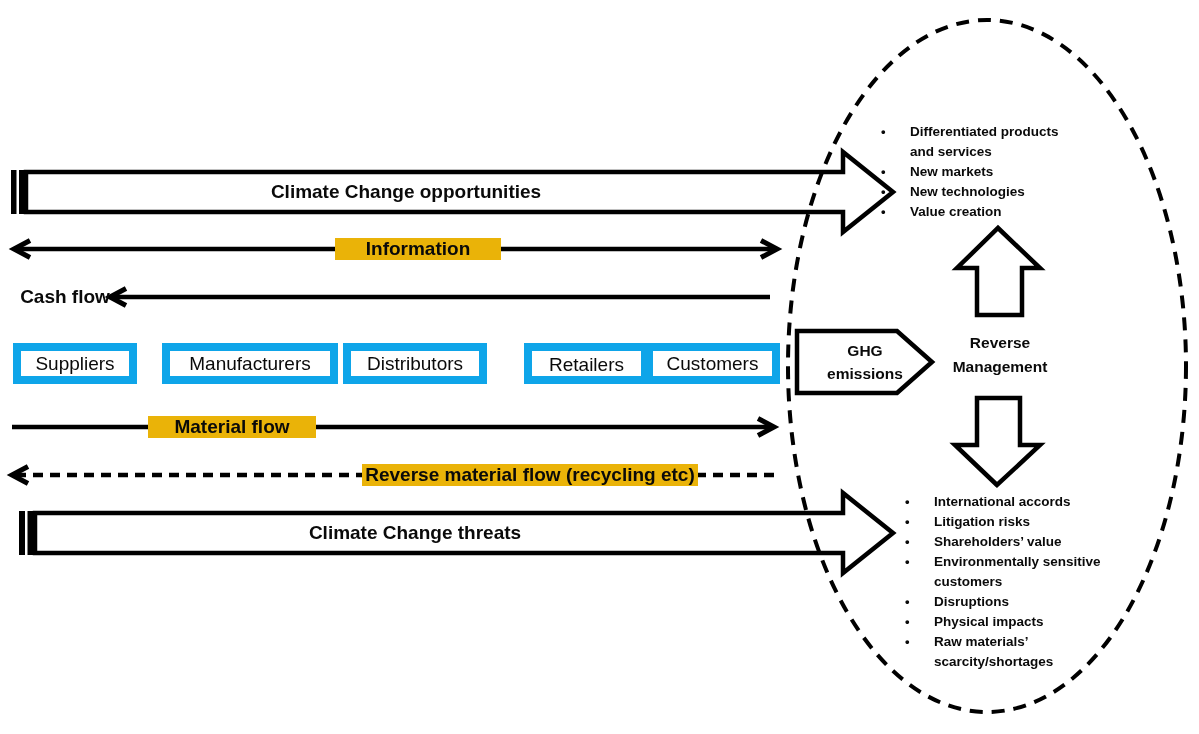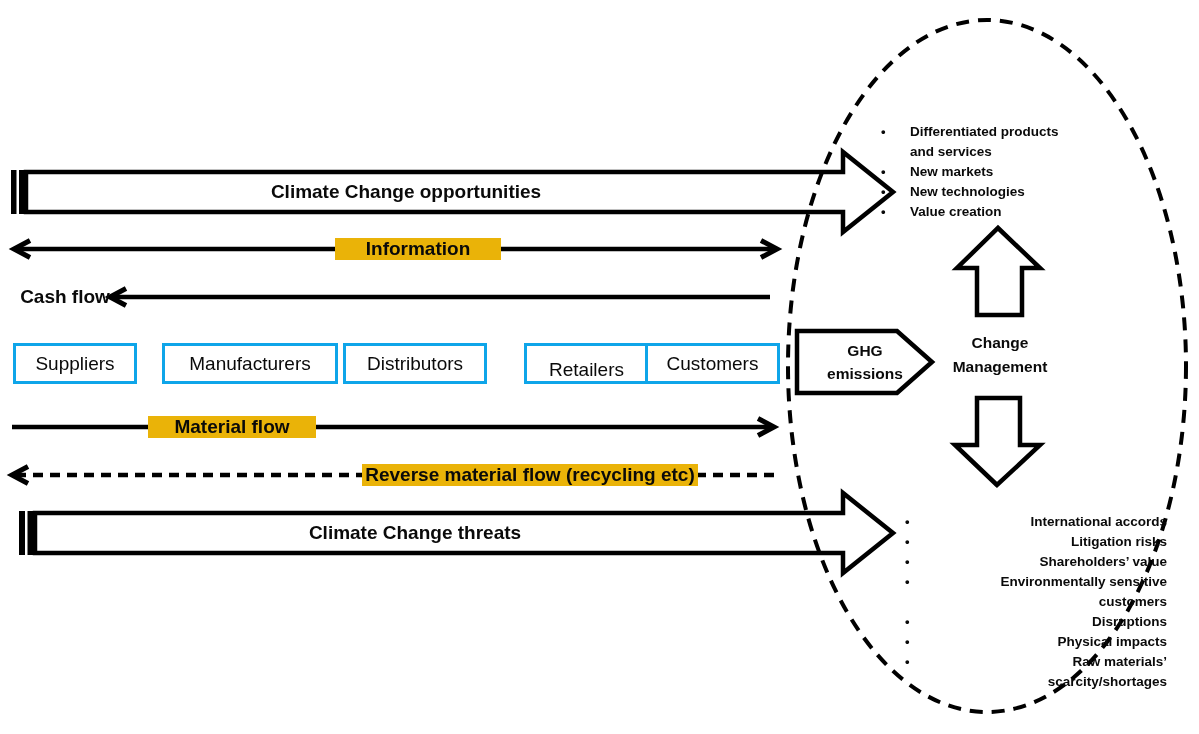--- a/index.html
+++ b/index.html
@@ -2,21 +2,21 @@
 <html><head>
 <meta charset="utf-8">
 <style>
   html,body{margin:0;padding:0;background:#ffffff;}
   .canvas{position:relative;width:1199px;height:734px;background:#ffffff;overflow:hidden;
           font-family:"Liberation Sans",sans-serif;color:#0a0a0a;}
   .layer{position:absolute;left:0;top:0;}
   .abs{position:absolute;}
   .lbl{font-weight:bold;font-size:19px;white-space:nowrap;display:flex;align-items:center;justify-content:center;}
   .onwhite{background:#eab308;padding:0 8px;}
-  .chain-box{position:absolute;top:343px;height:41px;border:3px solid #0ea5e9;box-sizing:border-box;
+  .chain-box{position:absolute;top:343px;height:41px;border:8px solid #0ea5e9;box-sizing:border-box;
              background:#fff;display:flex;align-items:center;justify-content:center;
              font-size:19px;font-weight:400;white-space:nowrap;}
   .blist{list-style:none;margin:0;padding:0;position:absolute;font-weight:bold;font-size:13.5px;line-height:20px;}
   .blist li{position:relative;padding-left:37px;white-space:nowrap;}
   .blist li:not(.cont)::before{content:"\2022";position:absolute;left:8px;top:0;font-size:13px;}
   .two-line{font-weight:bold;font-size:15.5px;text-align:center;position:absolute;}
 </style>
 </head>
 <body>
 
@@ -81,33 +81,33 @@
   <div class="chain-box" style="left:645px;width:135px;">
     <span>Customers</span>
   </div>
 
   <div class="two-line" style="left:799px;top:339px;width:100px;line-height:23px;padding-left:16px;">
     <div>GHG</div>
     <div>emissions</div>
   </div>
 
   <div class="two-line" style="left:925px;top:331px;width:150px;line-height:24px;">
-    <div>Change</div>
+    <div>Reverse</div>
     <div>Management</div>
   </div>
 
   <ul class="blist" style="left:873px;top:122px;width:260px;">
     <li>Differentiated products</li>
     <li class="cont">and services</li>
     <li>New markets</li>
     <li>New technologies</li>
     <li>Value creation</li>
   </ul>
 
-  <ul class="blist" style="left:897px;top:512px;width:270px;text-align:right;">
+  <ul class="blist" style="left:897px;top:492px;width:270px;">
     <li>International accords</li>
     <li>Litigation risks</li>
     <li>Shareholders’ value</li>
     <li>Environmentally sensitive</li>
     <li class="cont">customers</li>
     <li>Disruptions</li>
     <li>Physical impacts</li>
     <li>Raw materials’</li>
     <li class="cont">scarcity/shortages</li>
   </ul>

